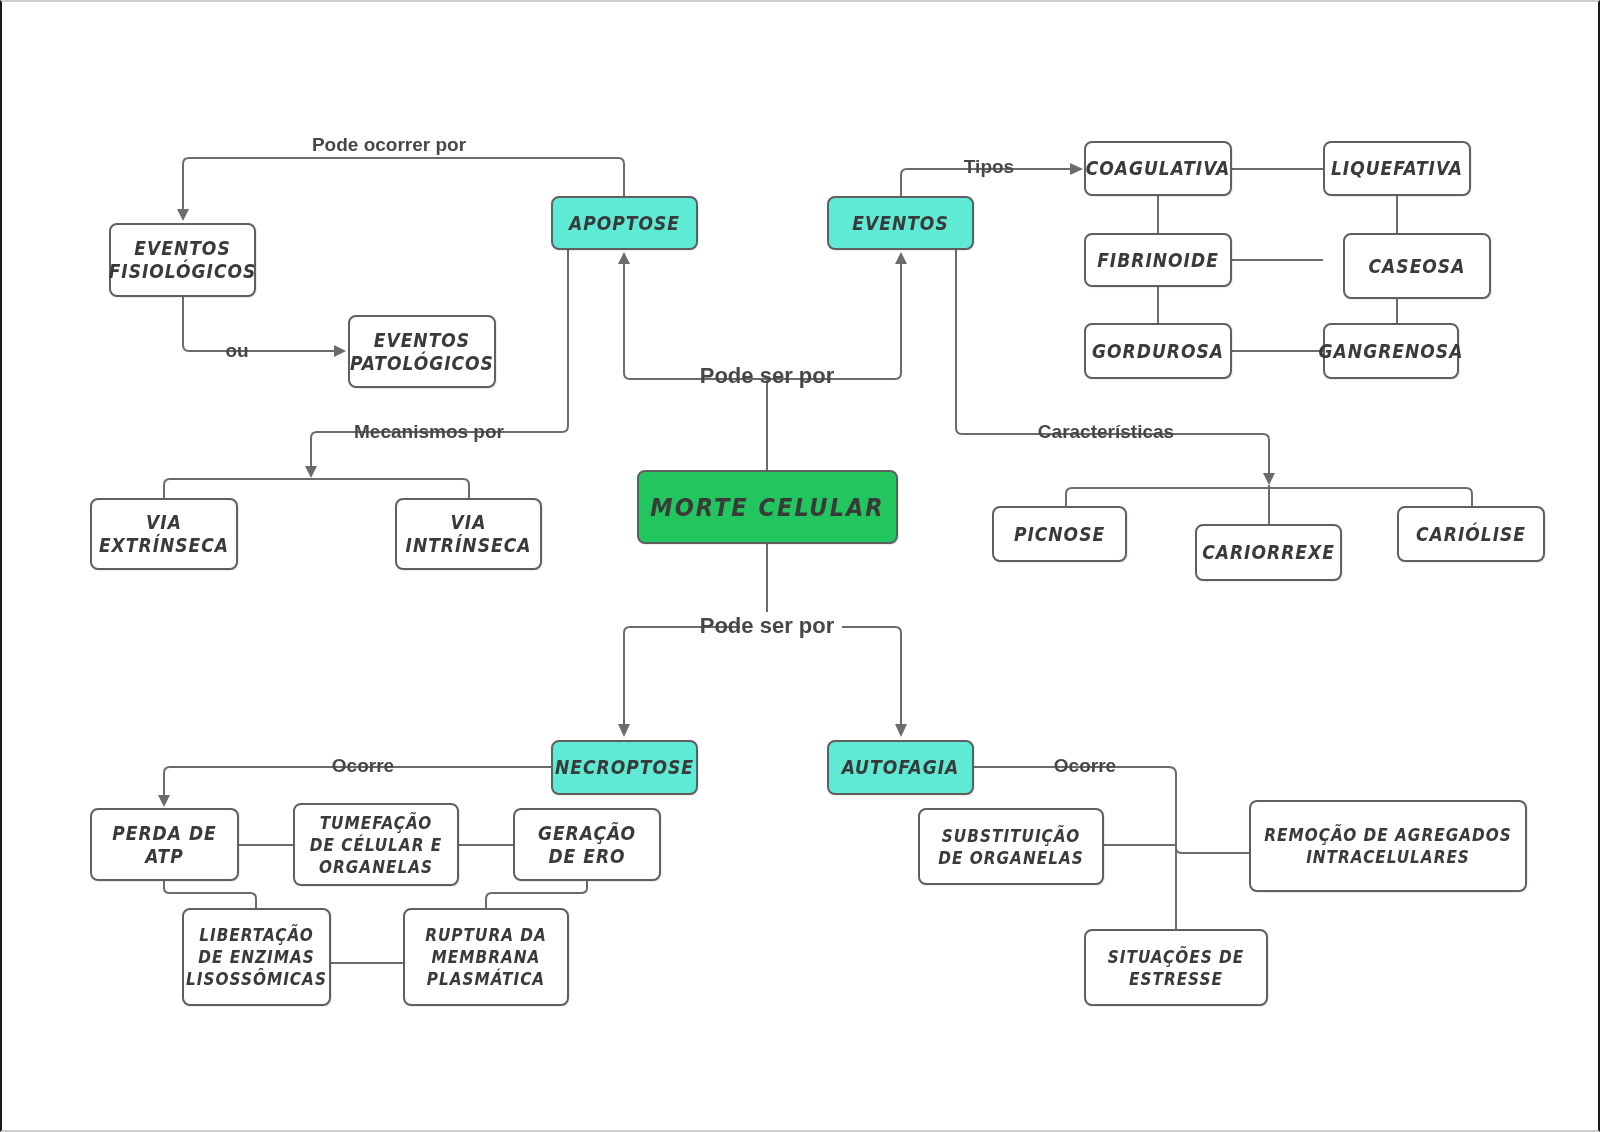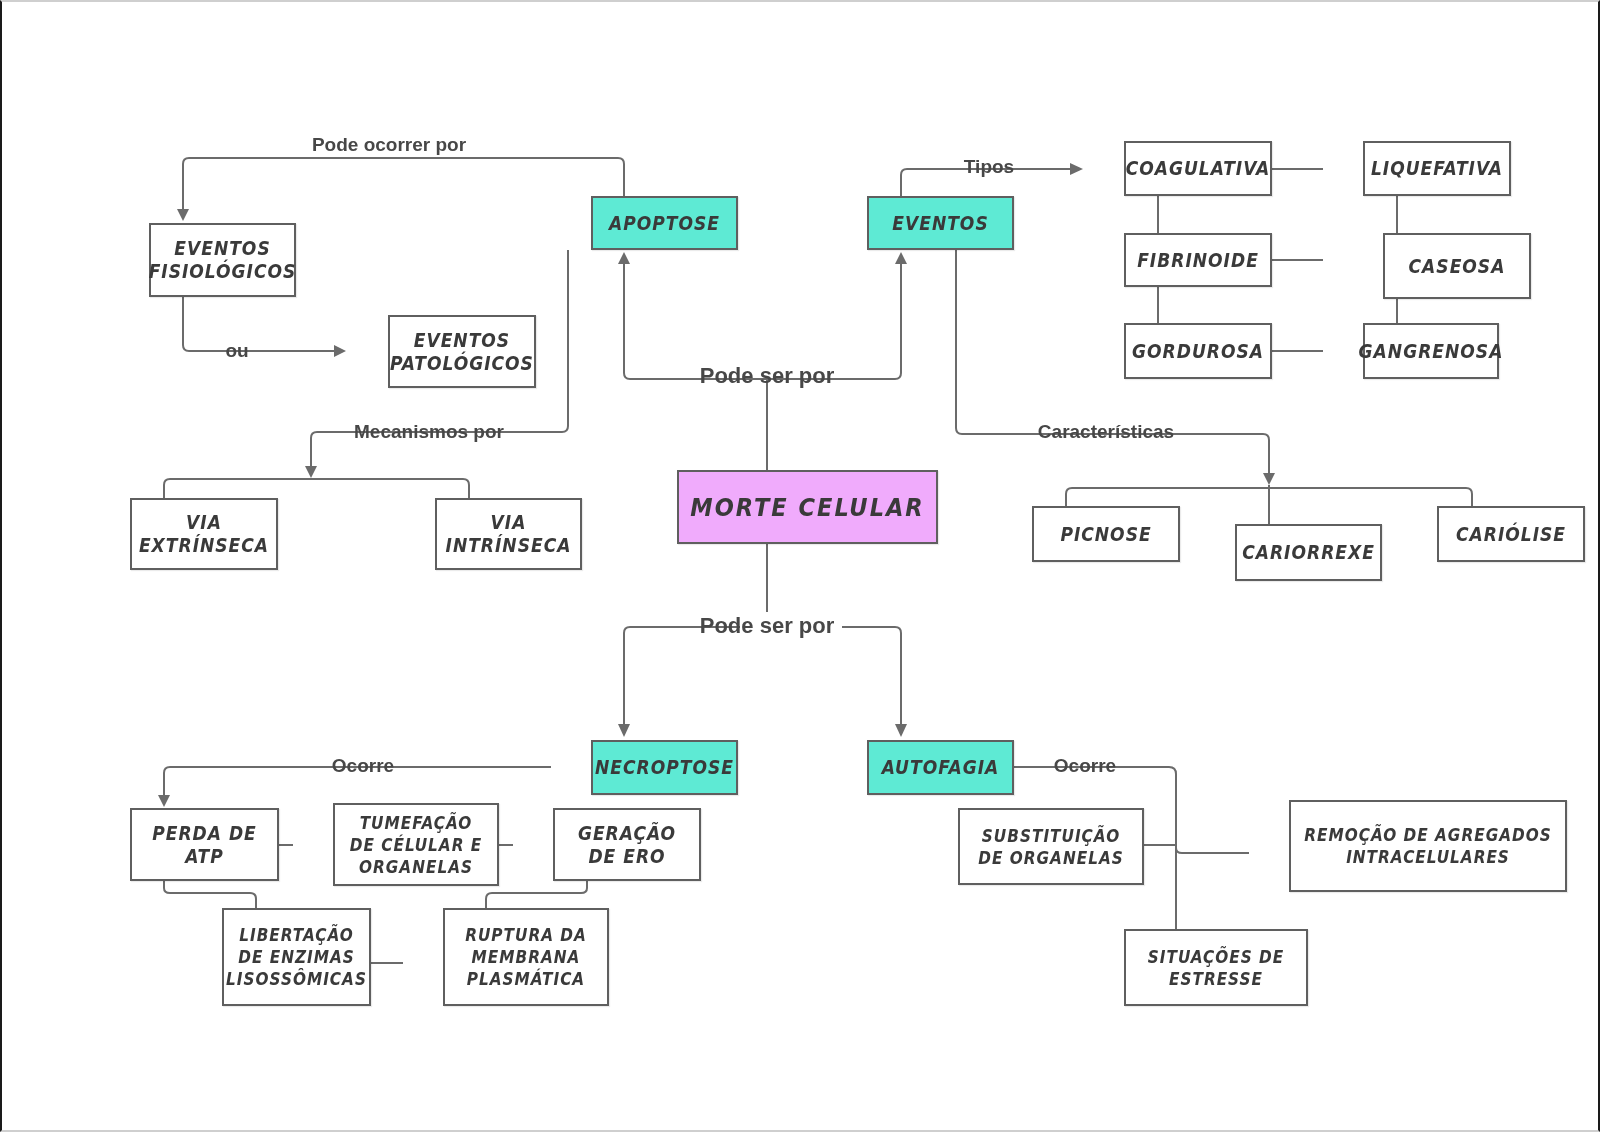--- a/index.html
+++ b/index.html
@@ -11,30 +11,29 @@
   .frame {
     position: absolute; left: 0; top: 0; width: 1596px; height: 1128px;
     border: 2px solid #1a1a1a; border-top-color: #cfcfcf; border-bottom-color: #cfcfcf;
     box-sizing: content-box;
   }
   svg.edges { position: absolute; left: 0; top: 0; width: 1600px; height: 1132px; }
   svg.edges path, svg.edges line { stroke: #6b6b6b; stroke-width: 2; fill: none; }
   svg.edges polygon { fill: #6b6b6b; stroke: none; }
   .node {
     position: absolute; box-sizing: border-box;
-    border: 2.5px solid #5f5f5f; border-radius: 0; background: #ffffff;
+    border: 2.5px solid #5f5f5f; border-radius: 8px; background: #ffffff;
     display: flex; align-items: center; justify-content: center; text-align: center;
     font-family: "DejaVu Sans Condensed", "DejaVu Sans", sans-serif;
     font-weight: bold; font-style: italic; font-size: 19px; line-height: 23px;
     color: #3a3a3a; letter-spacing: 1px; white-space: pre-line;
     box-shadow: 1px 1px 1px rgba(0,0,0,0.08);
-    margin-left: 40px;
   }
   .node.main { background: #5eead4; }
-  .node.root { background: #f0abfc; font-size: 25px; letter-spacing: 2px; }
+  .node.root { background: #22c55e; font-size: 25px; letter-spacing: 2px; }
   .node.small { font-size: 17px; line-height: 22px; }
   .label {
     position: absolute; transform: translate(-50%, -50%);
     font-family: "Liberation Sans", sans-serif; font-weight: bold;
     font-size: 19px; color: #474747; white-space: nowrap; line-height: 1;
   }
   .label.big { font-size: 22px; }
 </style>
 </head>
 <body>
@@ -120,21 +119,21 @@
 <div class="node" style="left:395px;top:498px;width:147px;height:72px">VIA
 INTRÍNSECA</div>
 
 <div class="node" style="left:1084px;top:141px;width:148px;height:55px">COAGULATIVA</div>
 <div class="node" style="left:1323px;top:141px;width:148px;height:55px">LIQUEFATIVA</div>
 <div class="node" style="left:1084px;top:233px;width:148px;height:54px">FIBRINOIDE</div>
 <div class="node" style="left:1343px;top:233px;width:148px;height:66px">CASEOSA</div>
 <div class="node" style="left:1084px;top:323px;width:148px;height:56px">GORDUROSA</div>
 <div class="node" style="left:1323px;top:323px;width:136px;height:56px">GANGRENOSA</div>
 
-<div class="node" style="left:992px;top:506px;width:148px;height:56px">PICNOSE</div>
+<div class="node" style="left:992px;top:506px;width:135px;height:56px">PICNOSE</div>
 <div class="node" style="left:1195px;top:524px;width:147px;height:57px">CARIORREXE</div>
 <div class="node" style="left:1397px;top:506px;width:148px;height:56px">CARIÓLISE</div>
 
 <div class="node" style="left:90px;top:808px;width:149px;height:73px">PERDA DE
 ATP</div>
 <div class="node small" style="left:293px;top:803px;width:166px;height:83px">TUMEFAÇÃO
 DE CÉLULAR E
 ORGANELAS</div>
 <div class="node" style="left:513px;top:808px;width:148px;height:73px">GERAÇÃO
 DE ERO</div>

